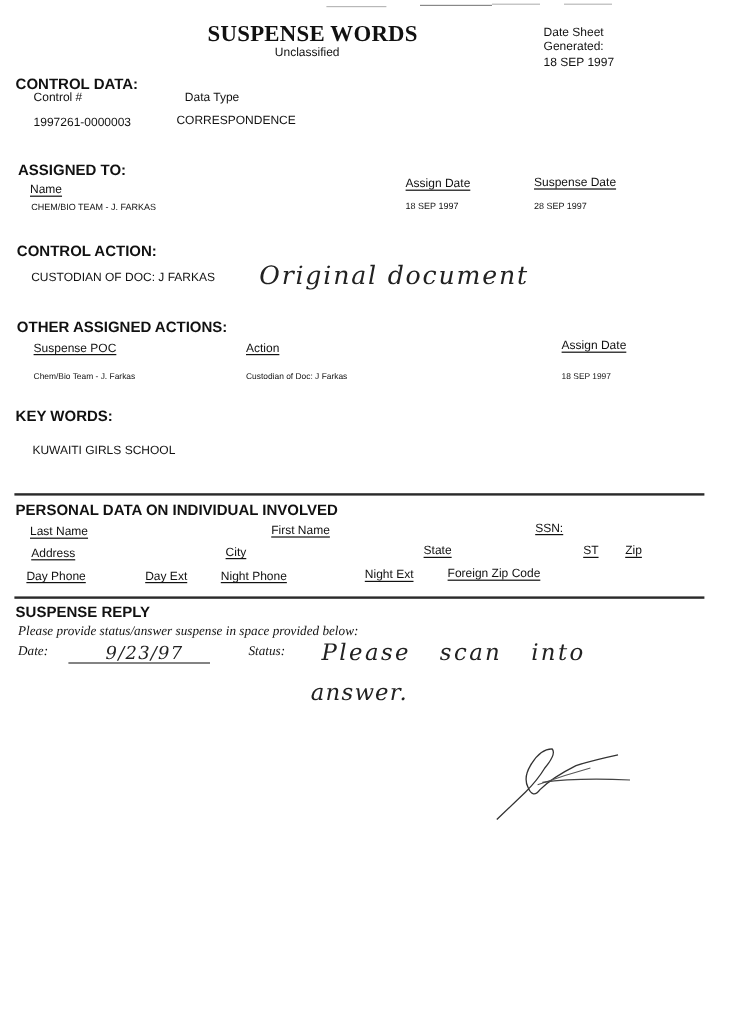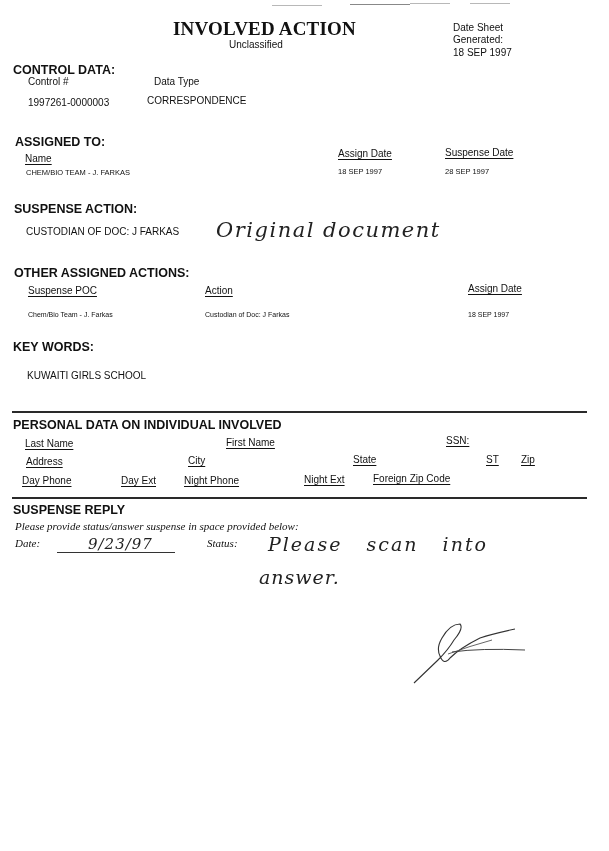--- a/index.html
+++ b/index.html
@@ -22,41 +22,41 @@
     svg { position: absolute; overflow: visible; }
   </style>
 </head>
 <body>
 
 <div class="scanline" style="left:272px;top:5px;width:50px;"></div>
 <div class="scanline" style="left:350px;top:4px;width:60px;background:#888;"></div>
 <div class="scanline" style="left:410px;top:3px;width:40px;"></div>
 <div class="scanline" style="left:470px;top:3px;width:40px;"></div>
 
-<div class="abs title" style="left:173px;top:18px;">INVOLVED ACTION</div>
+<div class="abs title" style="left:173px;top:18px;">SUSPENSE WORDS</div>
 <div class="abs sub" style="left:229px;top:39px;">Unclassified</div>
 <div class="abs lbl" style="left:453px;top:22px;">Date Sheet</div>
 <div class="abs lbl" style="left:453px;top:34px;">Generated:</div>
 <div class="abs lbl" style="left:453px;top:47px;">18 SEP 1997</div>
 
 <div class="abs hdr" style="left:13px;top:63px;">CONTROL DATA:</div>
 <div class="abs lbl" style="left:28px;top:76px;">Control #</div>
 <div class="abs lbl" style="left:154px;top:76px;">Data Type</div>
 <div class="abs val" style="left:28px;top:97px;">1997261-0000003</div>
 <div class="abs val" style="left:147px;top:95px;">CORRESPONDENCE</div>
 
 <div class="abs hdr" style="left:15px;top:135px;">ASSIGNED TO:</div>
 <div class="abs lblu" style="left:25px;top:153px;">Name</div>
 <div class="abs lblu" style="left:338px;top:148px;">Assign Date</div>
 <div class="abs lblu" style="left:445px;top:147px;">Suspense Date</div>
 <div class="abs sval" style="left:26px;top:168px;">CHEM/BIO TEAM - J. FARKAS</div>
 <div class="abs sval" style="left:338px;top:167px;">18 SEP 1997</div>
 <div class="abs sval" style="left:445px;top:167px;">28 SEP 1997</div>
 
-<div class="abs hdr" style="left:14px;top:202px;">SUSPENSE ACTION:</div>
+<div class="abs hdr" style="left:14px;top:202px;">CONTROL ACTION:</div>
 <div class="abs val" style="left:26px;top:226px;">CUSTODIAN OF DOC:  J FARKAS</div>
 <div class="abs hand" style="left:216px;top:218px;font-size:21px;letter-spacing:1.5px;">Original document</div>
 
 <div class="abs hdr" style="left:14px;top:266px;">OTHER ASSIGNED ACTIONS:</div>
 <div class="abs lblu" style="left:28px;top:285px;">Suspense POC</div>
 <div class="abs lblu" style="left:205px;top:285px;">Action</div>
 <div class="abs lblu" style="left:468px;top:283px;">Assign Date</div>
 <div class="abs xsval" style="left:28px;top:311px;">Chem/Bio Team - J. Farkas</div>
 <div class="abs xsval" style="left:205px;top:311px;">Custodian of Doc:  J Farkas</div>
 <div class="abs xsval" style="left:468px;top:311px;">18 SEP 1997</div>

